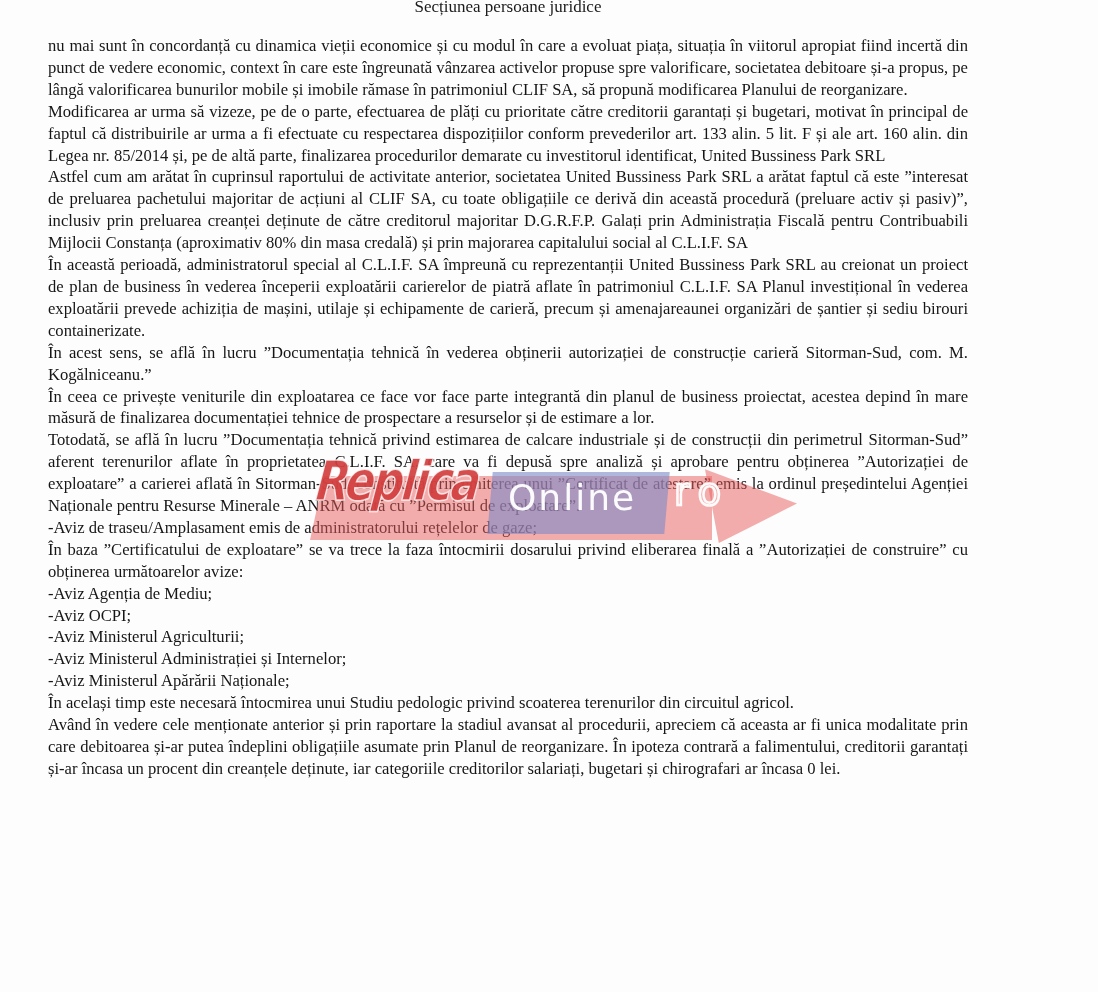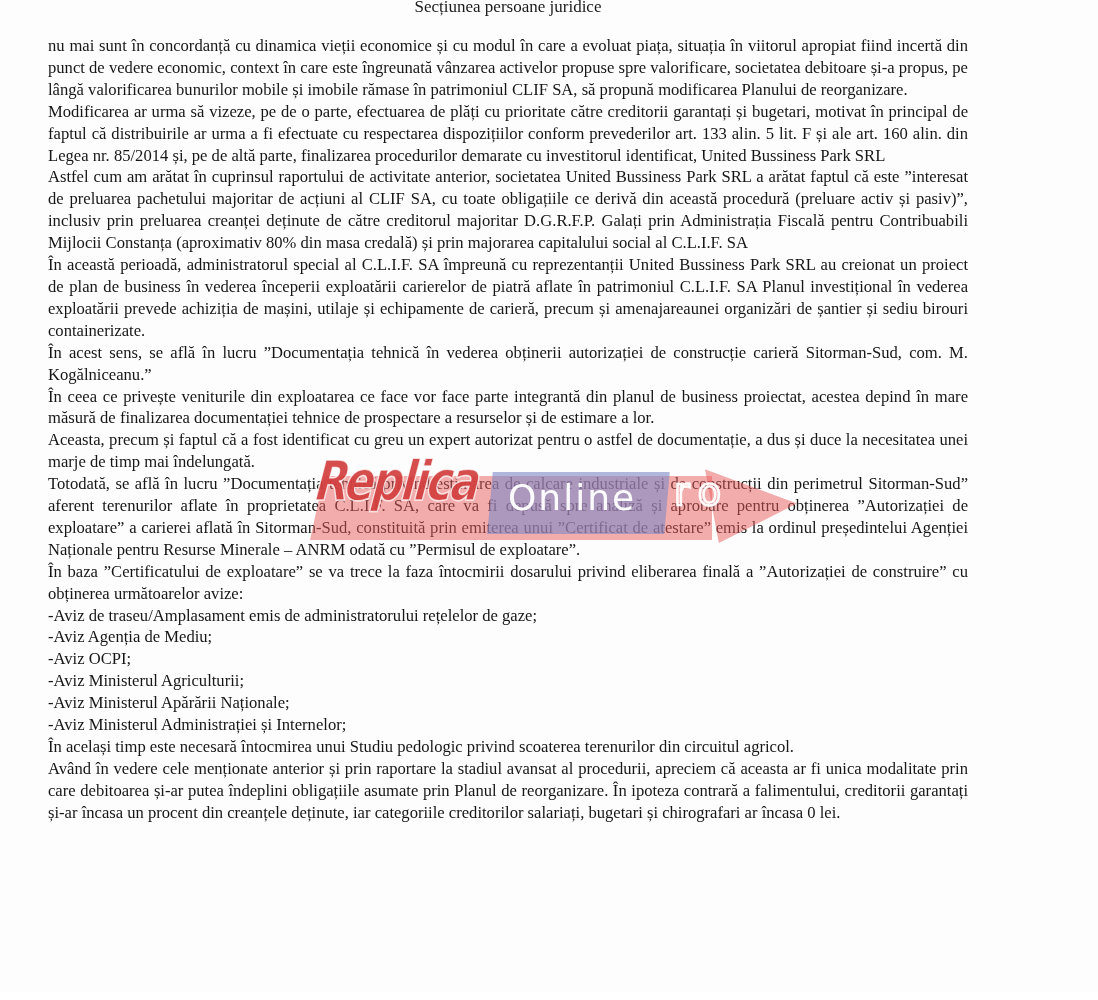--- a/index.html
+++ b/index.html
@@ -106,29 +106,28 @@
 
   <div class="section-title">Secțiunea persoane juridice</div>
 
   <div class="doc-body">
       <p>nu mai sunt în concordanță cu dinamica vieții economice și cu modul în care a evoluat piața, situația în viitorul apropiat fiind incertă din punct de vedere economic, context în care este îngreunată vânzarea activelor propuse spre valorificare, societatea debitoare și-a propus, pe lângă valorificarea bunurilor mobile și imobile rămase în patrimoniul CLIF SA, să propună modificarea Planului de reorganizare.</p>
       <p>Modificarea ar urma să vizeze, pe de o parte, efectuarea de plăți cu prioritate către creditorii garantați și bugetari, motivat în principal de faptul că distribuirile ar urma a fi efectuate cu respectarea dispozițiilor conform prevederilor art. 133 alin. 5 lit. F și ale art. 160 alin. din Legea nr. 85/2014 și, pe de altă parte, finalizarea procedurilor demarate cu investitorul identificat, United Bussiness Park SRL</p>
       <p>Astfel cum am arătat în cuprinsul raportului de activitate anterior, societatea United Bussiness Park SRL a arătat faptul că este ”interesat de preluarea pachetului majoritar de acțiuni al CLIF SA, cu toate obligațiile ce derivă din această procedură (preluare activ și pasiv)”, inclusiv prin preluarea creanței deținute de către creditorul majoritar D.G.R.F.P. Galați prin Administrația Fiscală pentru Contribuabili Mijlocii Constanța (aproximativ 80% din masa credală) și prin majorarea capitalului social al C.L.I.F. SA</p>
       <p>În această perioadă, administratorul special al C.L.I.F. SA împreună cu reprezentanții United Bussiness Park SRL au creionat un proiect de plan de business în vederea începerii exploatării carierelor de piatră aflate în patrimoniul C.L.I.F. SA Planul investițional în vederea exploatării prevede achiziția de mașini, utilaje și echipamente de carieră, precum și amenajareaunei organizări de șantier și sediu birouri containerizate.</p>
       <p>În acest sens, se află în lucru ”Documentația tehnică în vederea obținerii autorizației de construcție carieră Sitorman-Sud, com. M. Kogălniceanu.”</p>
       <p>În ceea ce privește veniturile din exploatarea ce face vor face parte integrantă din planul de business proiectat, acestea depind în mare măsură de finalizarea documentației tehnice de prospectare a resurselor și de estimare a lor.</p>
-      <p>Aceasta, precum și faptul că a fost identificat cu greu un expert autorizat pentru o astfel de documentație, a dus și duce la necesitatea unei marje de timp mai îndelungată.</p>
       <p>Totodată, se află în lucru ”Documentația tehnică privind estimarea de calcare industriale și de construcții din perimetrul Sitorman-Sud” aferent terenurilor aflate în proprietatea C.L.I.F. SA, care va fi depusă spre analiză și aprobare pentru obținerea ”Autorizației de exploatare” a carierei aflată în Sitorman-Sud, constituită prin emiterea unui ”Certificat de atestare” emis la ordinul președintelui Agenției Naționale pentru Resurse Minerale – ANRM odată cu ”Permisul de exploatare”.</p>
+      <p>-Aviz de traseu/Amplasament emis de administratorului rețelelor de gaze;</p>
       <p>În baza ”Certificatului de exploatare” se va trece la faza întocmirii dosarului privind eliberarea finală a ”Autorizației de construire” cu obținerea următoarelor avize:</p>
-      <p>-Aviz de traseu/Amplasament emis de administratorului rețelelor de gaze;</p>
       <p>-Aviz Agenția de Mediu;</p>
       <p>-Aviz OCPI;</p>
       <p>-Aviz Ministerul Agriculturii;</p>
+      <p>-Aviz Ministerul Administrației și Internelor;</p>
       <p>-Aviz Ministerul Apărării Naționale;</p>
-      <p>-Aviz Ministerul Administrației și Internelor;</p>
       <p>În același timp este necesară întocmirea unui Studiu pedologic privind scoaterea terenurilor din circuitul agricol.</p>
       <p>Având în vedere cele menționate anterior și prin raportare la stadiul avansat al procedurii, apreciem că aceasta ar fi unica modalitate prin care debitoarea și-ar putea îndeplini obligațiile asumate prin Planul de reorganizare. În ipoteza contrară a falimentului, creditorii garantați și-ar încasa un procent din creanțele deținute, iar categoriile creditorilor salariați, bugetari și chirografari ar încasa 0 lei.</p>
     </div>
 
   <div class="watermark">
     <div class="wm-arrow-body" style="background-color: rgba(233, 92, 92, 0.5);"></div>
     <div class="wm-panel" style="background-color: rgba(124, 138, 198, 0.6);"></div>
     <div class="wm-arrow-head" style="background-color: rgba(233, 92, 92, 0.5);"></div>
     <div class="wm-replica" style="color: rgba(205, 38, 38, 0.82);">Replica</div>
     <div class="wm-online" style="color: rgba(255, 255, 255, 0.95);">Online</div>

